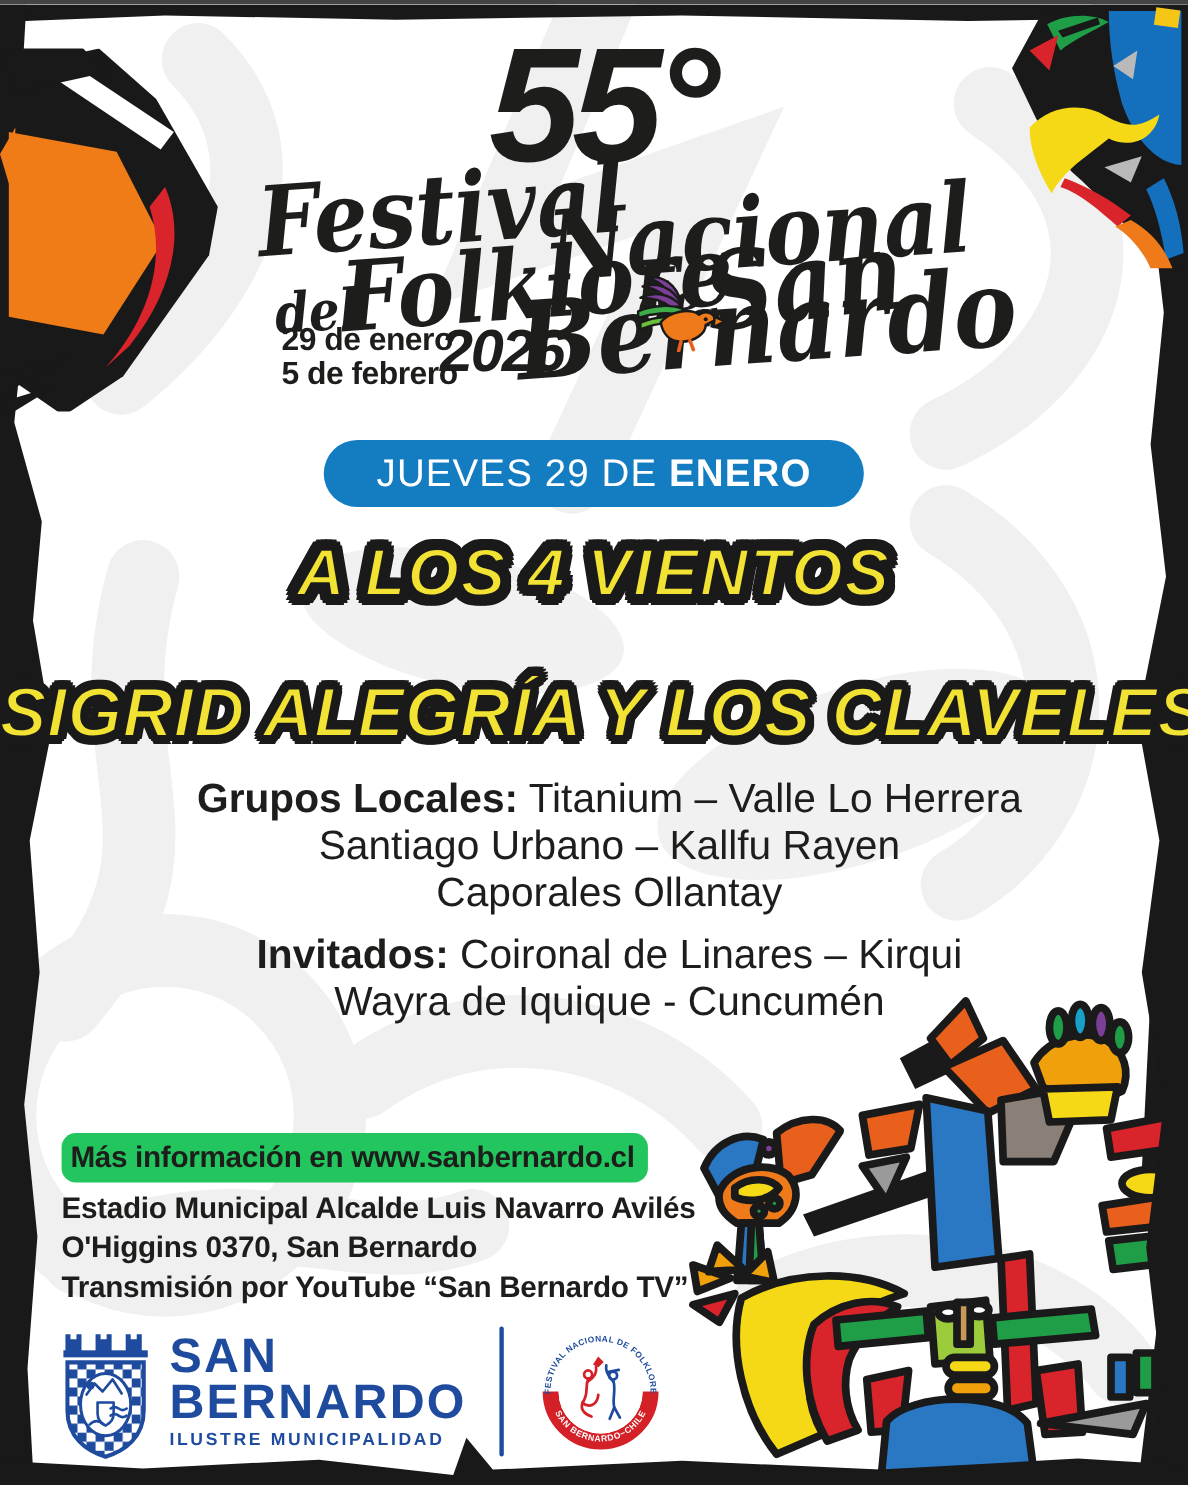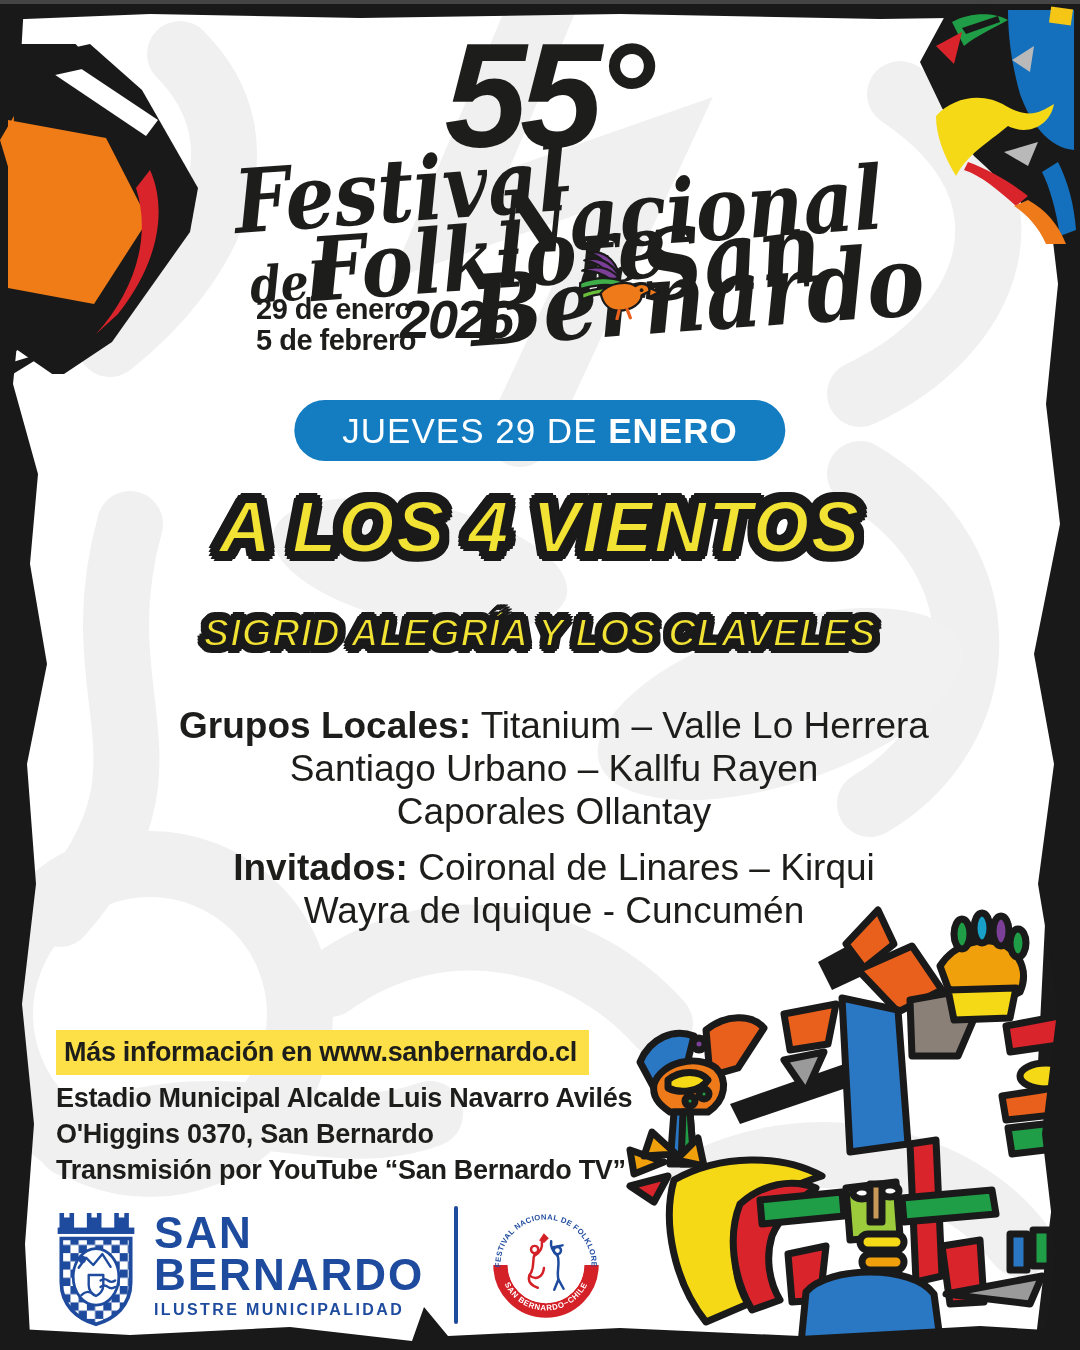--- a/index.html
+++ b/index.html
@@ -59,23 +59,23 @@
   .outline-text{
     position:absolute;left:0;right:0;text-align:center;margin:0;
     font-family:"Liberation Sans",sans-serif;font-style:italic;font-weight:700;
     color:#f2e233;-webkit-text-stroke:2px #1a1a1a;white-space:nowrap;
     text-shadow:
       0 9px #1a1a1a,0 -9px #1a1a1a,9px 0 #1a1a1a,-9px 0 #1a1a1a,
       7px 7px #1a1a1a,-7px 7px #1a1a1a,7px -7px #1a1a1a,-7px -7px #1a1a1a,
       4px 9px #1a1a1a,-4px 9px #1a1a1a,4px -9px #1a1a1a,-4px -9px #1a1a1a,
       9px 4px #1a1a1a,-9px 4px #1a1a1a,9px -4px #1a1a1a,-9px -4px #1a1a1a;
   }
-  .headline{top:482px;font-size:72px;letter-spacing:2px;}
+  .headline{top:482px;font-size:60px;letter-spacing:2px;}
   .subheadline{
-    top:608px;font-size:38px;letter-spacing:1px;
+    top:608px;font-size:63px;letter-spacing:1px;
     text-shadow:
       0 7px #1a1a1a,0 -7px #1a1a1a,7px 0 #1a1a1a,-7px 0 #1a1a1a,
       5px 5px #1a1a1a,-5px 5px #1a1a1a,5px -5px #1a1a1a,-5px -5px #1a1a1a,
       3px 7px #1a1a1a,-3px 7px #1a1a1a,3px -7px #1a1a1a,-3px -7px #1a1a1a,
       7px 3px #1a1a1a,-7px 3px #1a1a1a,7px -3px #1a1a1a,-7px -3px #1a1a1a;
   }
 
   
   .lineup{
     position:absolute;left:0;right:0;text-align:center;margin:0;
@@ -84,21 +84,21 @@
   .lineup .lbl{font-weight:700;}
   .lineup-grupos{top:700px;}
   .lineup-invitados{top:842px;}
 
   
   .info{
     position:absolute;left:56px;top:1026px;
     font:700 27px/36px "Liberation Sans",sans-serif;letter-spacing:-.3px;color:#1d1d1b;
   }
   .info .hl{
-    display:inline-block;background:#fde047;padding:4px 12px 5px 8px;margin-bottom:5px;
+    display:inline-block;background:#22c55e;padding:4px 12px 5px 8px;margin-bottom:5px;border-radius:13px;
   }
 
   
   .footer{position:absolute;left:54px;top:1196px;display:flex;align-items:center;}
   .crest{width:84px;height:130px;flex:none;}
   .muni-text{margin-left:16px;color:#1e4b9e;}
   .muni-name{font:700 44px/42px "Liberation Sans",sans-serif;letter-spacing:2px;}
   .muni-sub{font:700 16px/16px "Liberation Sans",sans-serif;letter-spacing:2.4px;margin-top:6px;}
   .footer-sep{width:4px;height:118px;background:#1e4b9e;margin:0 26px 0 30px;border-radius:2px;}
   .seal{width:124px;height:124px;flex:none;}

